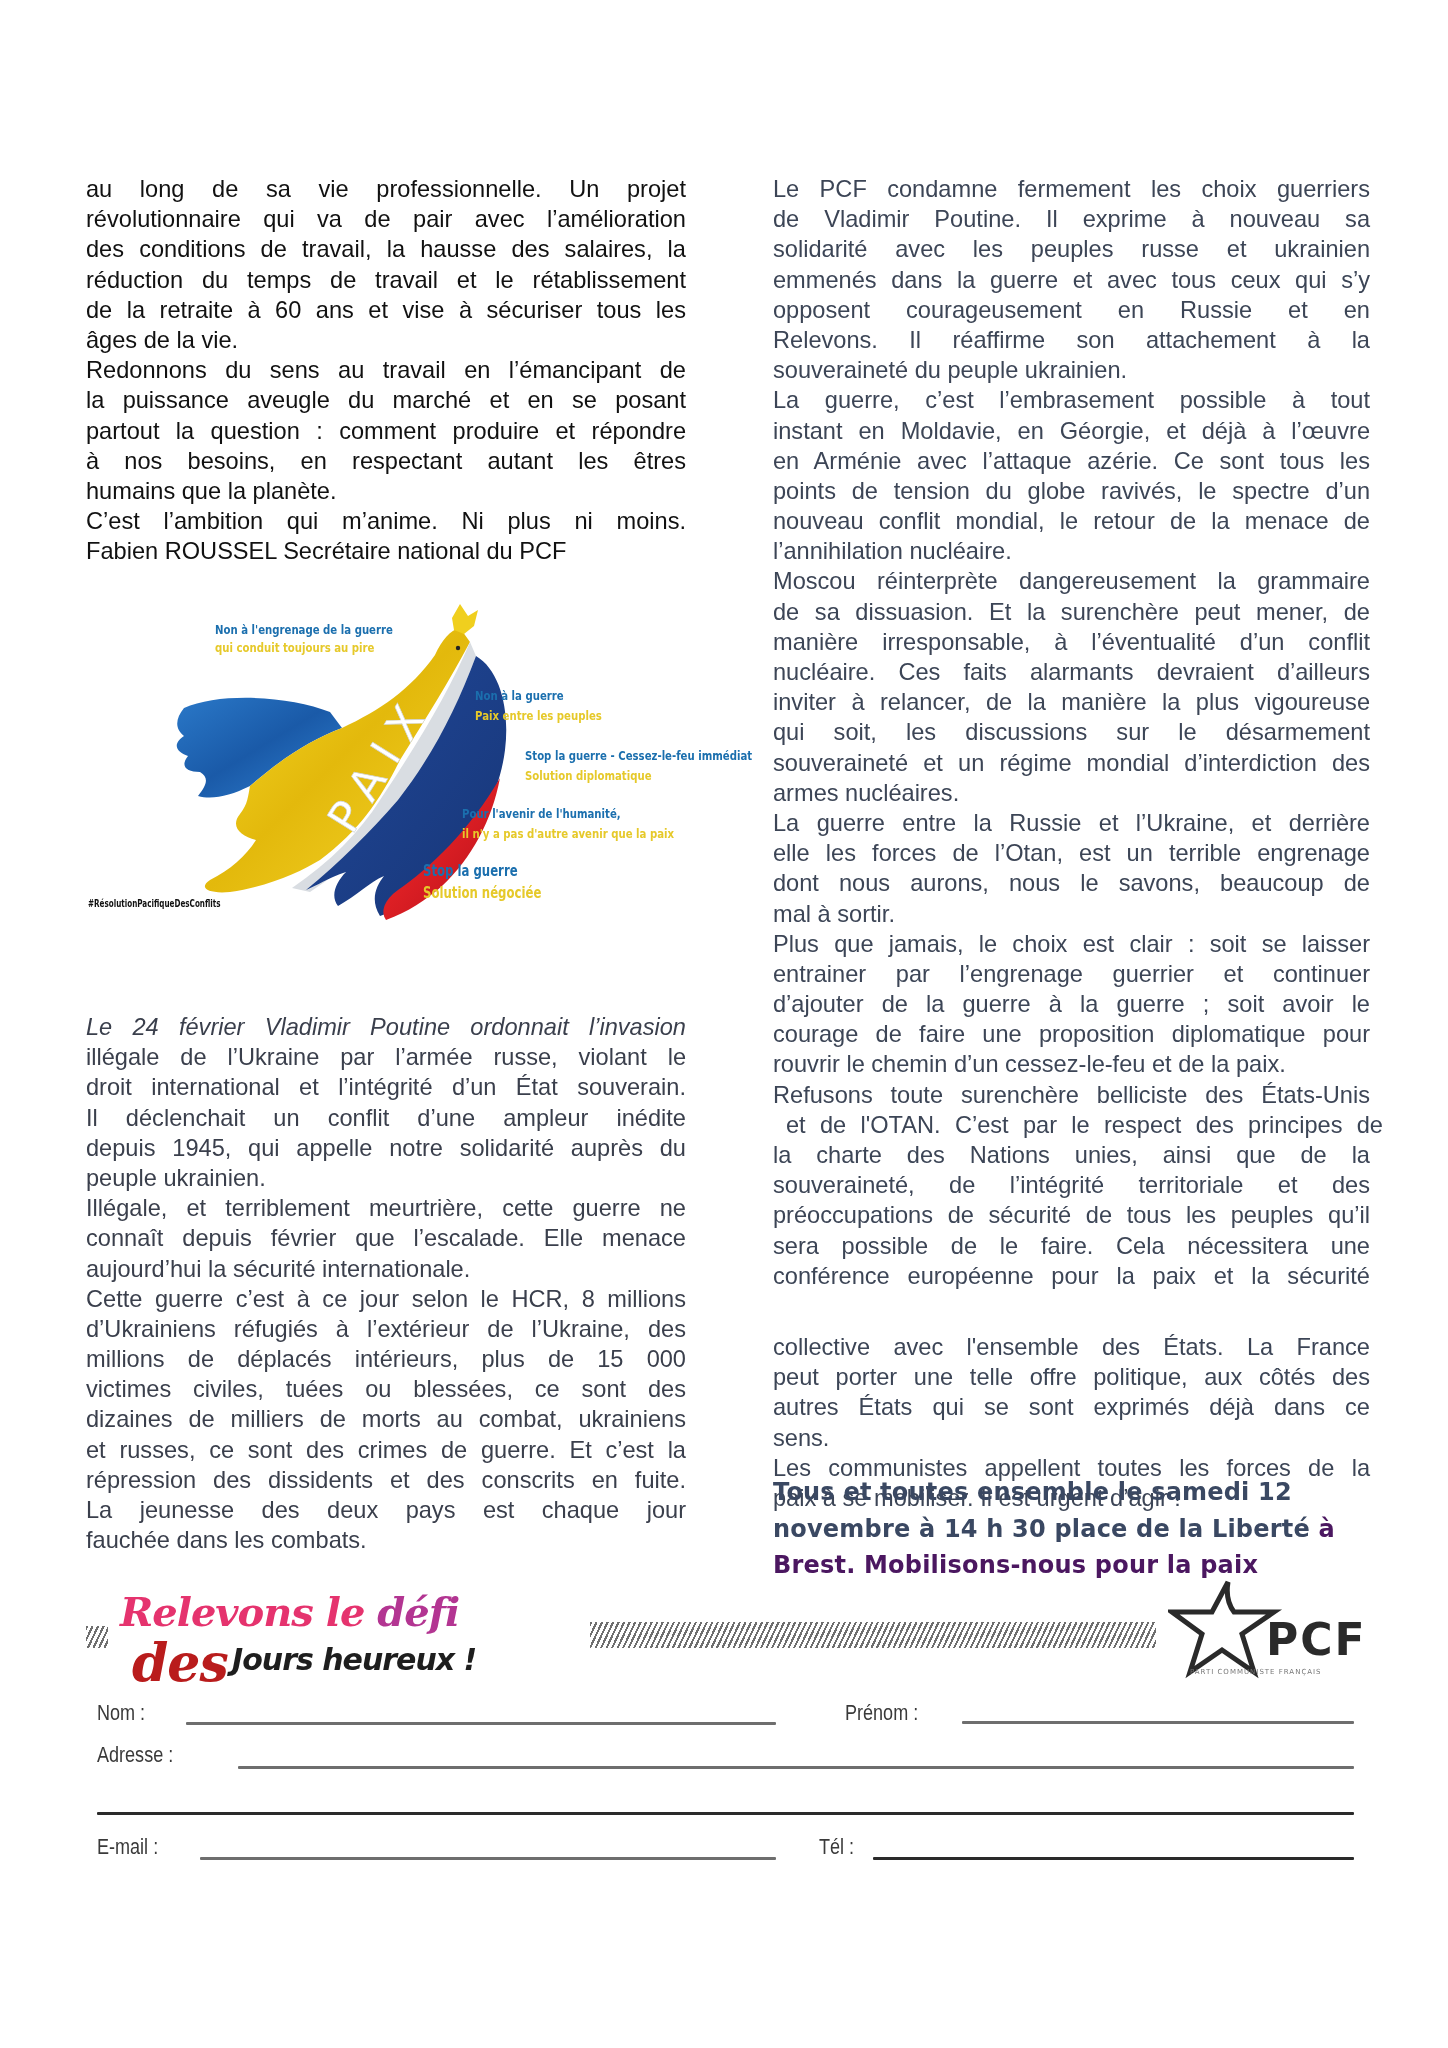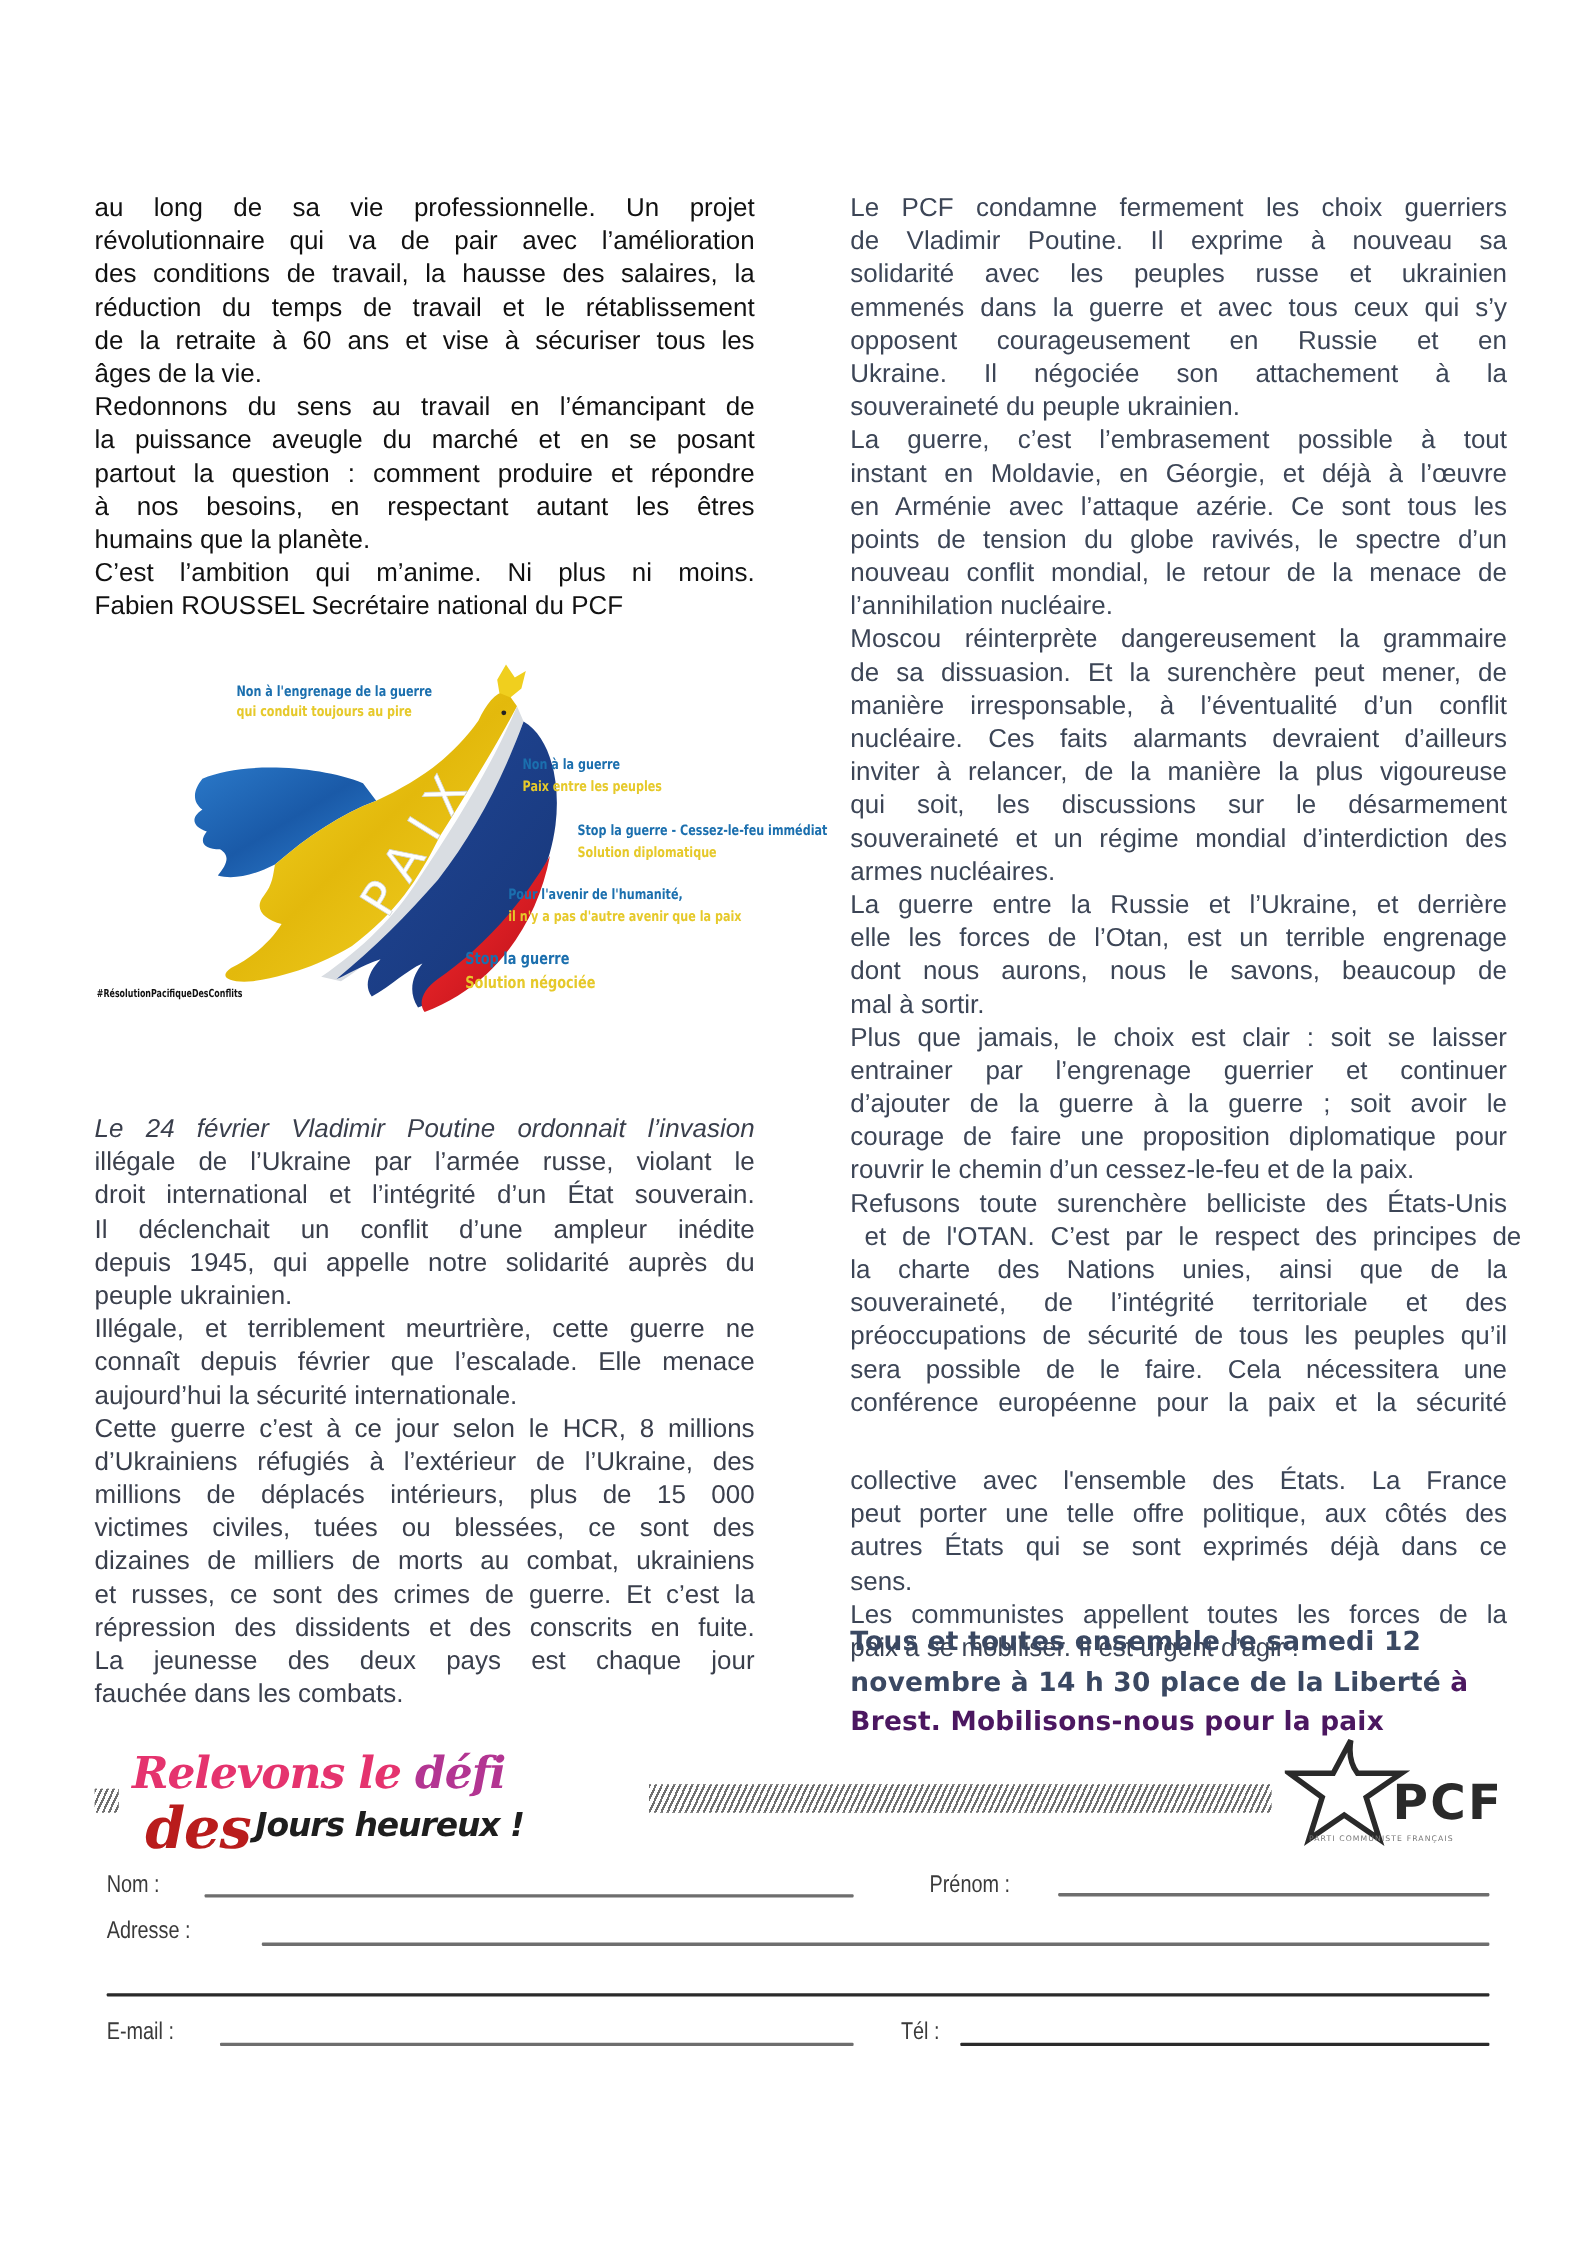--- a/index.html
+++ b/index.html
@@ -136,21 +136,21 @@
     <span class="line j" style="display: block; width: 600px;">La jeunesse des deux pays est chaque jour</span>
     <span class="line l" style="display: block; width: 600px;">fauchée dans les combats.</span>
   </div>
 
 <div id="col-right" class="col">
     <span class="line j" style="display: block; width: 597px;">Le PCF condamne fermement les choix guerriers</span>
     <span class="line j" style="display: block; width: 597px;">de Vladimir Poutine. Il exprime à nouveau sa</span>
     <span class="line j" style="display: block; width: 597px;">solidarité avec les peuples russe et ukrainien</span>
     <span class="line j" style="display: block; width: 597px;">emmenés dans la guerre et avec tous ceux qui s’y</span>
     <span class="line j" style="display: block; width: 597px;">opposent courageusement en Russie et en</span>
-    <span class="line j" style="display: block; width: 597px;">Ukraine. Il négociée son attachement à la</span>
+    <span class="line j" style="display: block; width: 597px;">Relevons. Il réaffirme son attachement à la</span>
     <span class="line l" style="display: block; width: 597px;">souveraineté du peuple ukrainien.</span>
     <span class="line j" style="display: block; width: 597px;">La guerre, c’est l’embrasement possible à tout</span>
     <span class="line j" style="display: block; width: 597px;">instant en Moldavie, en Géorgie, et déjà à l’œuvre</span>
     <span class="line j" style="display: block; width: 597px;">en Arménie avec l’attaque azérie. Ce sont tous les</span>
     <span class="line j" style="display: block; width: 597px;">points de tension du globe ravivés, le spectre d’un</span>
     <span class="line j" style="display: block; width: 597px;">nouveau conflit mondial, le retour de la menace de</span>
     <span class="line l" style="display: block; width: 597px;">l’annihilation nucléaire.</span>
     <span class="line j" style="display: block; width: 597px;">Moscou réinterprète dangereusement la grammaire</span>
     <span class="line j" style="display: block; width: 597px;">de sa dissuasion. Et la surenchère peut mener, de</span>
     <span class="line j" style="display: block; width: 597px;">manière irresponsable, à l’éventualité d’un conflit</span>

